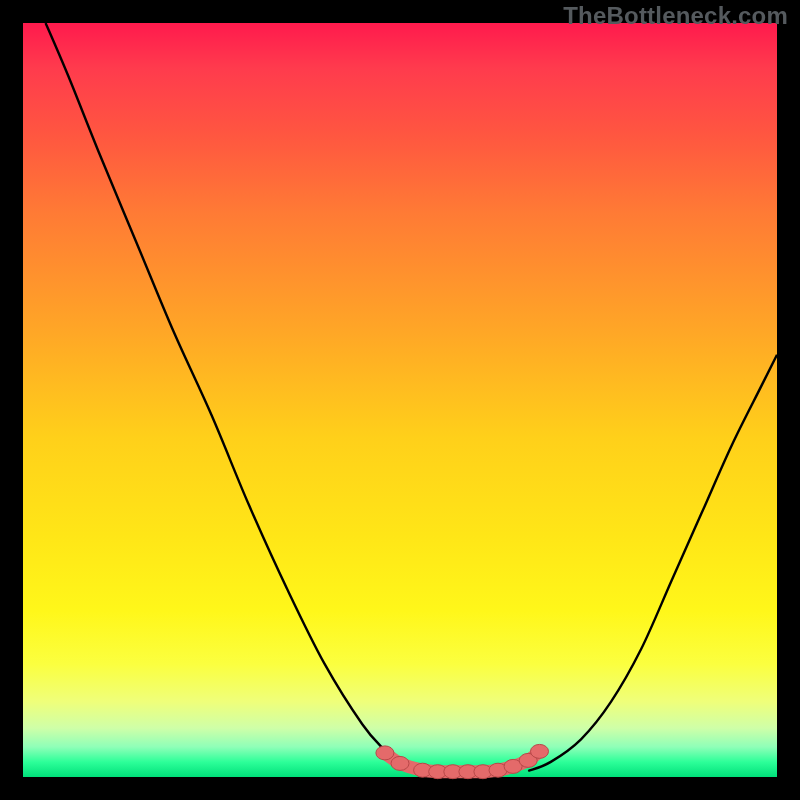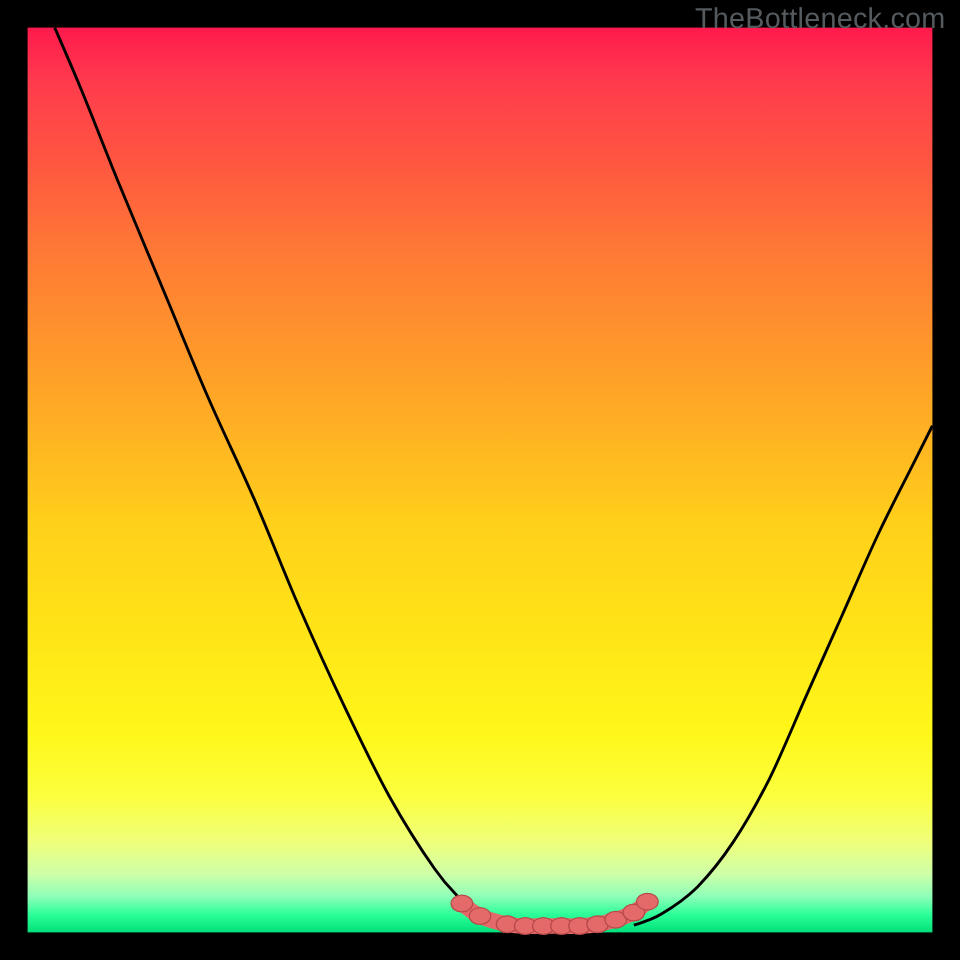--- a/index.html
+++ b/index.html
@@ -41,21 +41,21 @@
       #2dff99 98%,
       #00e07a 100%
     );
   }
   .watermark {
     position: absolute;
     top: 2px;
     right: 12px;
     color: #555a5e;
     font-size: 24px;
-    font-weight: 400;
+    font-weight: 700;
     letter-spacing: 0.2px;
     user-select: none;
   }
   svg.curves {
     position: absolute;
     left: 0;
     top: 0;
     width: 754px;
     height: 754px;
     overflow: visible;

